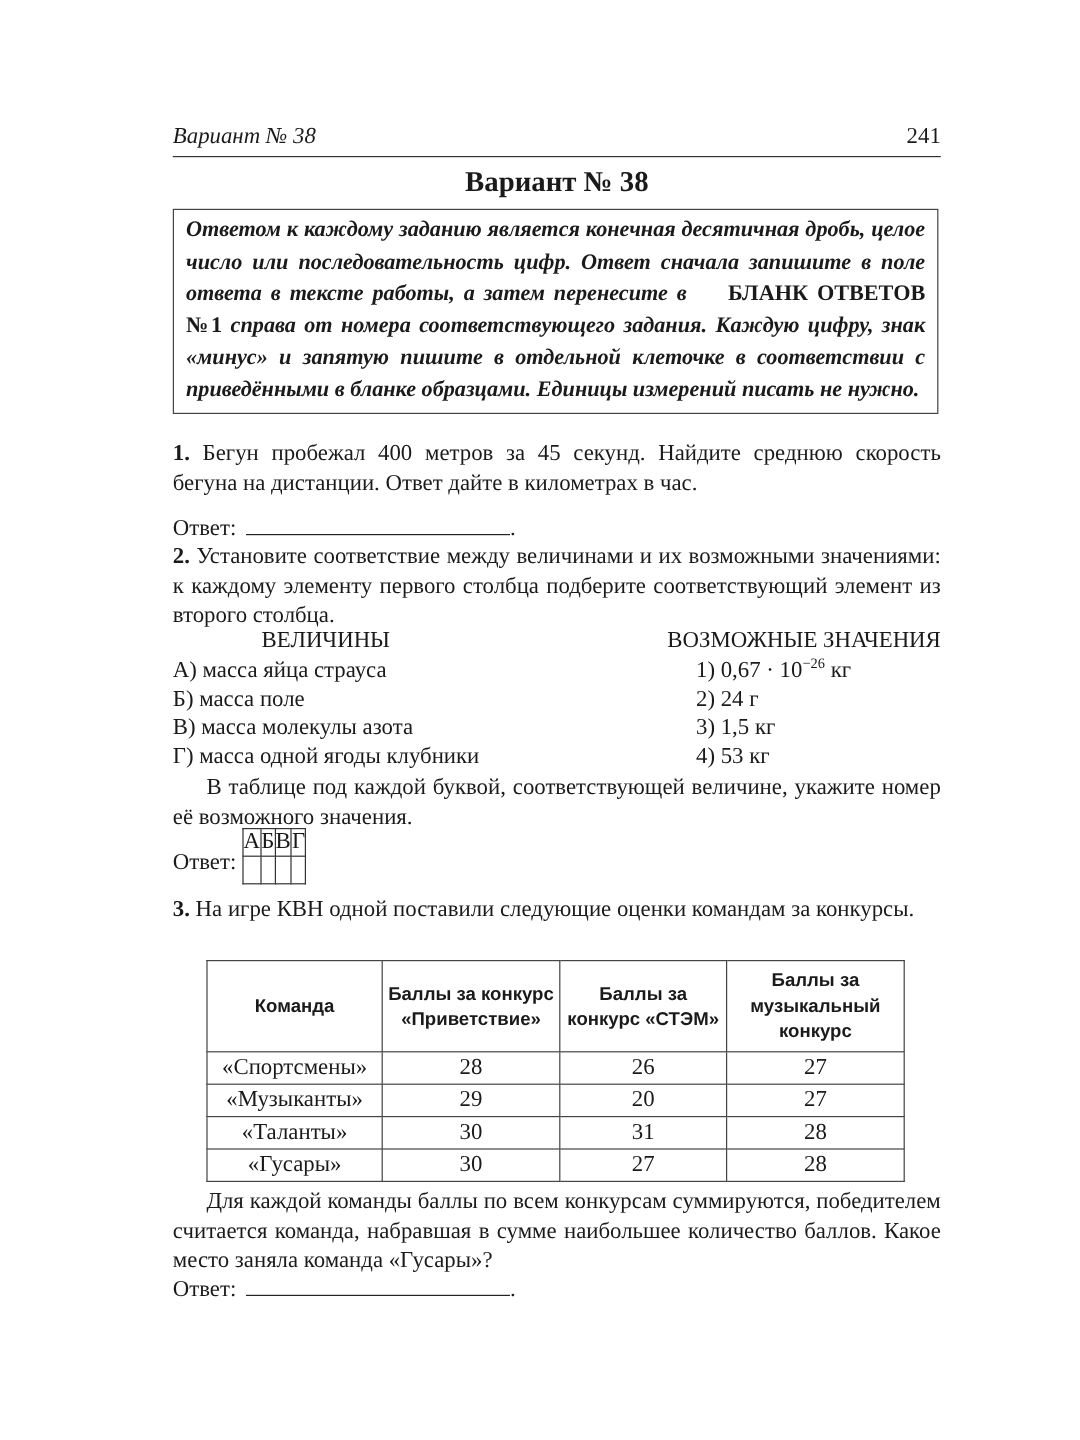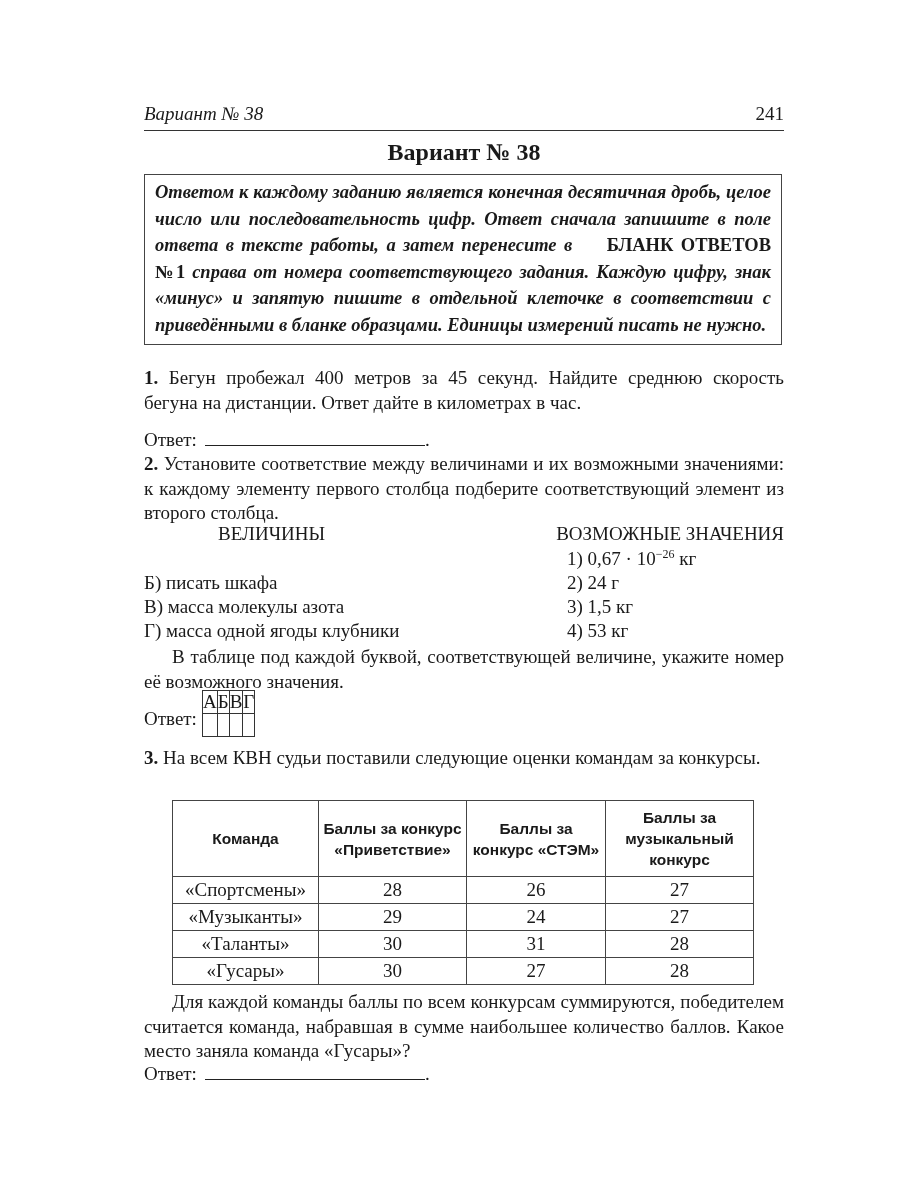--- a/index.html
+++ b/index.html
@@ -13,21 +13,21 @@
   .instructions .nonital { font-style: normal; margin-left: 27px; }
   .block { position: absolute; left: 0; width: 640px; text-align: justify; }
   .num { font-weight: bold; }
   .indent { text-indent: 28px; }
   .answer-line { display: inline-block; width: 220px; border-bottom: 1px solid #222; height: 18px; vertical-align: baseline; margin-left: 8px; }
   .match { position: absolute; left: 0; top: 522px; width: 640px; }
   .match .hdr-left { position: absolute; left: 74px; top: 0; }
   .match .hdr-right { position: absolute; right: 0; top: 0; }
   .match .row { position: absolute; left: 0; width: 640px; height: 24px; }
   .match .row .l { position: absolute; left: 0; }
-  .match .row .r { position: absolute; left: 423px; }
+  .match .row .r { position: absolute; left: 436px; }
   sup { font-size: 12px; line-height: 0; }
   .ans-table-wrap { position: absolute; left: 0; top: 690px; }
   .ans-label { position: absolute; left: 0; top: 17px; }
   table.ans { position: absolute; left: 58px; top: 0; border-collapse: collapse; }
   table.ans td { border: 1.3px solid #333; width: 62px; height: 22px; text-align: center; padding: 0; font-size: 19px; line-height: 22px; }
   table.scores { position: absolute; left: 28px; top: 800px; border-collapse: collapse; width: 582px; }
   table.scores th, table.scores td { border: 1.3px solid #444; text-align: center; padding: 0; }
   table.scores th { font-family: "Liberation Sans", "DejaVu Sans", sans-serif; font-weight: bold; font-size: 15.5px; line-height: 21px; height: 75px; }
   table.scores td { font-size: 19px; height: 26px; line-height: 26px; }
 </style>
@@ -57,24 +57,25 @@
 
   <div class="block" style="top:452px;">
     <span class="num">2.</span>
     <span>Установите соответствие между величинами и их возможными значениями: к каждому элементу первого столбца подберите соответствующий элемент из второго столбца.</span>
   </div>
 
   <div class="match">
     <span class="hdr-left">ВЕЛИЧИНЫ</span>
     <span class="hdr-right">ВОЗМОЖНЫЕ ЗНАЧЕНИЯ</span>
     <div class="row" style="top:25px;">
+      <span class="l">А) масса яйца страуса</span>
       <span class="r"><span>1) 0,67 · 10</span><sup>−26</sup><span> кг</span></span>
     </div>
     <div class="row" style="top:49px;">
-      <span class="l">Б) писать шкафа</span>
+      <span class="l">Б) масса поле</span>
       <span class="r">2) 24 г</span>
     </div>
     <div class="row" style="top:73px;">
       <span class="l">В) масса молекулы азота</span>
       <span class="r">3) 1,5 кг</span>
     </div>
     <div class="row" style="top:97px;font-family:Liberation Serif, serif;">
       <span class="l">Г) масса одной ягоды клубники</span>
       <span class="r">4) 53 кг</span>
     </div>
@@ -97,41 +98,41 @@
         <td></td>
         <td></td>
         <td></td>
       </tr>
     </tbody>
       </table>
   </div>
 
   <div class="block" style="top:746px;">
     <span class="num">3.</span>
-    <span>На всем КВН судьи поставили следующие оценки командам за конкурсы.</span>
+    <span>На игре КВН одной поставили следующие оценки командам за конкурсы.</span>
   </div>
 
   <table class="scores">
     <tbody>
         <tr>
       <th style="width:145px;">Команда</th>
       <th style="width:147px;">Баллы за конкурс «Приветствие»</th>
       <th style="width:138px;">Баллы за конкурс «СТЭМ»</th>
       <th>Баллы за музыкальный конкурс</th>
     </tr>
     <tr>
       <td>«Спортсмены»</td>
       <td>28</td>
       <td>26</td>
       <td>27</td>
     </tr>
     <tr>
       <td>«Музыканты»</td>
       <td>29</td>
-      <td>24</td>
+      <td>20</td>
       <td>27</td>
     </tr>
     <tr>
       <td>«Таланты»</td>
       <td>30</td>
       <td>31</td>
       <td>28</td>
     </tr>
     <tr>
       <td>«Гусары»</td>

